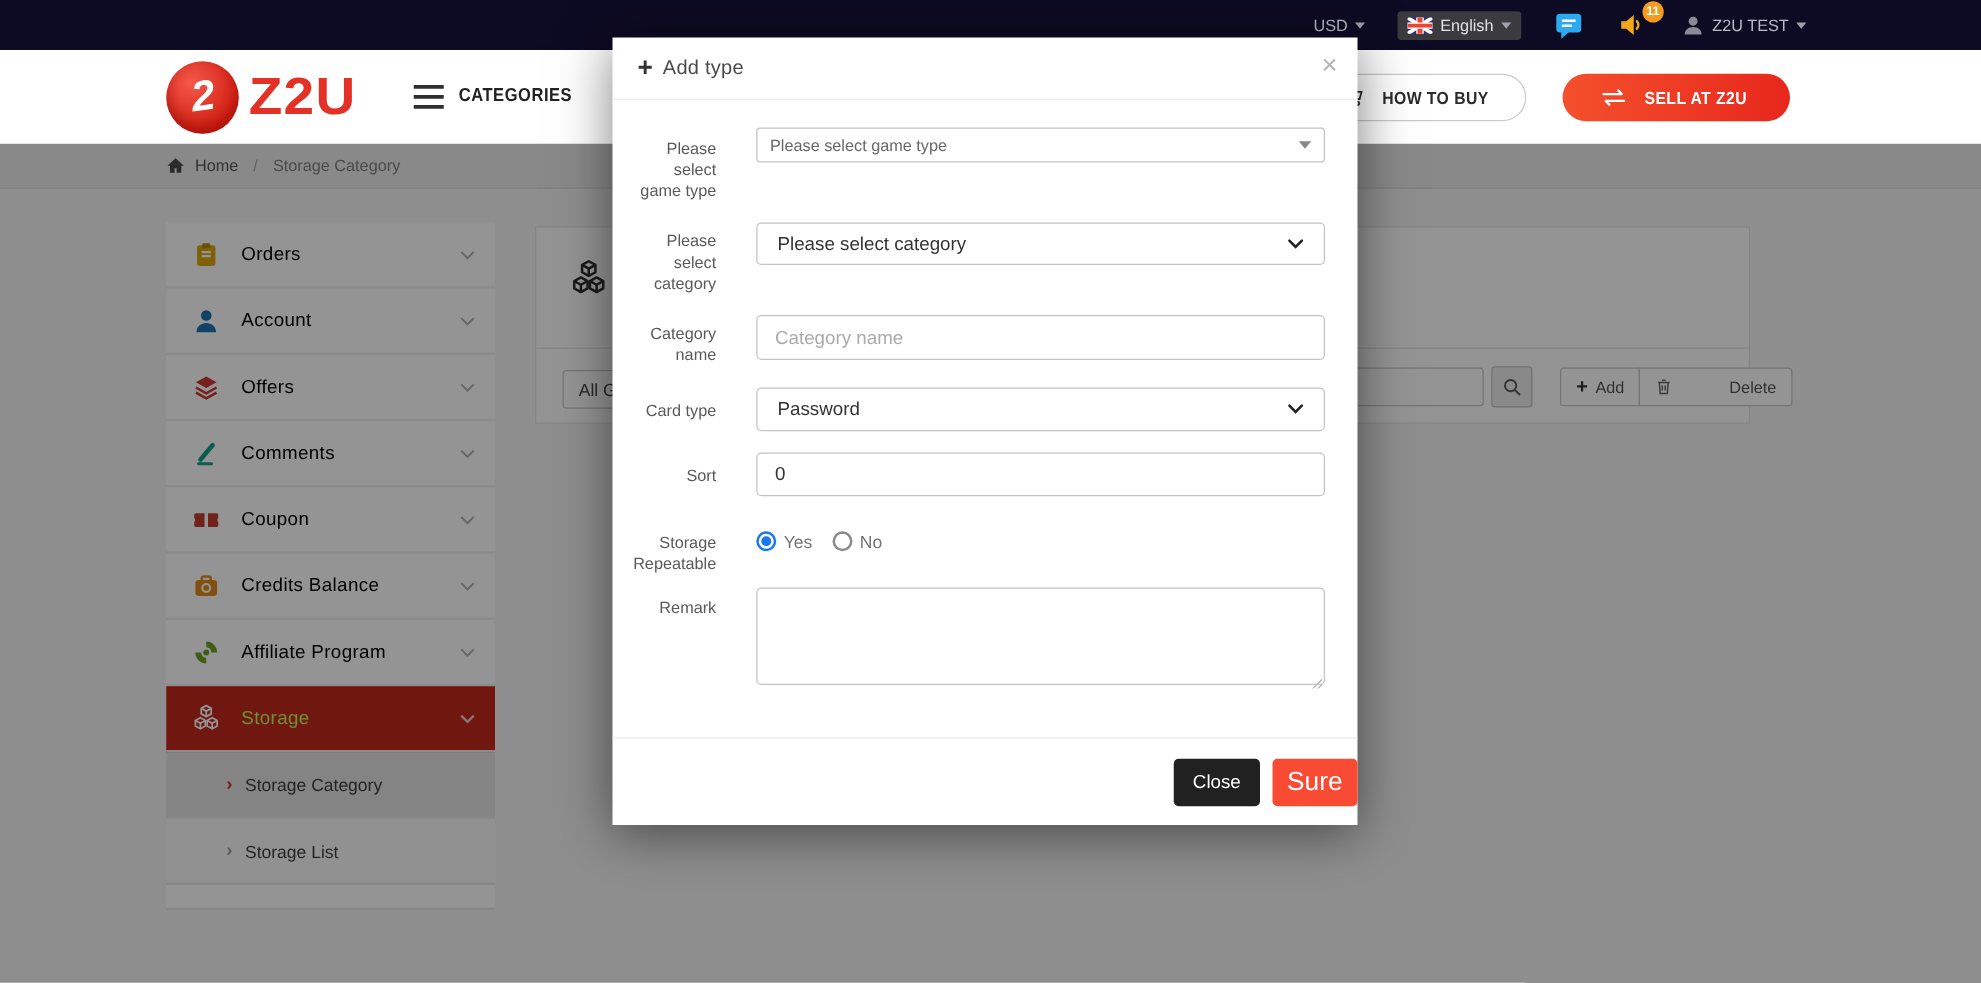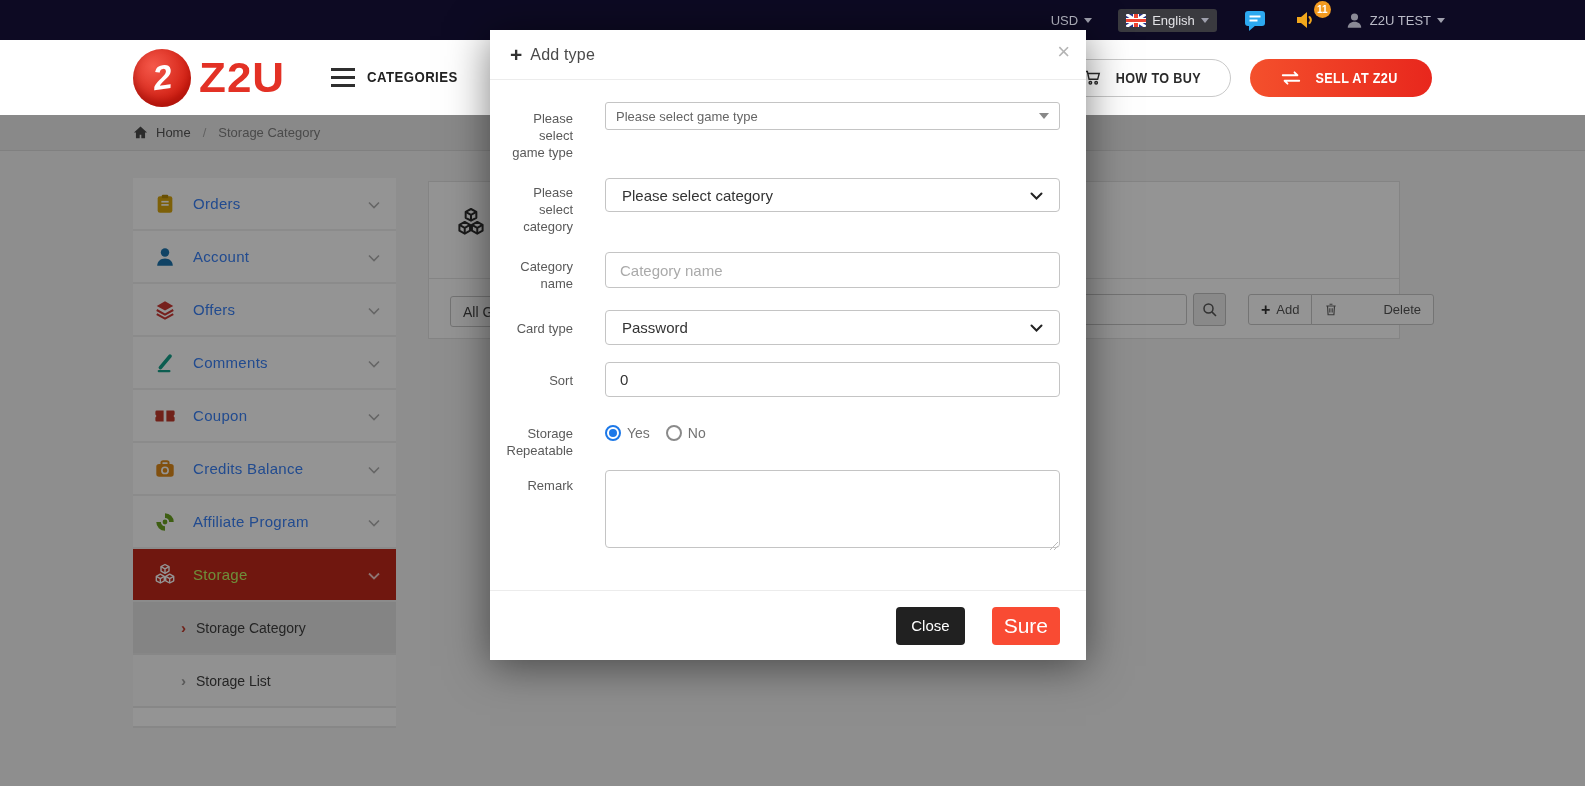--- a/index.html
+++ b/index.html
@@ -26,36 +26,36 @@
   
   .header { position:absolute; left:0; top:40px; width:1585px; height:75px; background:#ffffff; display:flex; align-items:center; }
   .logo { display:flex; align-items:center; margin-left:133px; gap:8px; cursor:pointer; }
   .logo-circle { width:58px; height:58px; border-radius:50%; background:radial-gradient(circle at 35% 30%, #f4584a, #d21f12 70%); display:flex; align-items:center; justify-content:center; box-shadow:inset 0 -6px 10px rgba(120,0,0,.4); }
   .logo-circle span { color:#fff; font-size:34px; font-weight:bold; font-style:italic; transform:rotate(-8deg); }
   .logo-text { color:#e33125; font-size:44px; font-weight:bold; letter-spacing:1px; transform:scaleY(0.95); }
   .categories { display:flex; align-items:flex-start; gap:12px; margin-left:46px; cursor:pointer; }
   .hamburger { display:flex; flex-direction:column; gap:5px; }
   .hamburger i { display:block; width:24px; height:3px; background:#2f2f2f; }
   .categories b { font-size:15px; color:#222; letter-spacing:.5px; transform:scaleX(.88); transform-origin:left; }
-  .header-right { margin-left:auto; margin-right:153px; display:flex; gap:19px; }
+  .header-right { margin-left:auto; margin-right:153px; display:flex; gap:29px; }
   .pill { height:38px; border-radius:19px; display:flex; align-items:center; gap:9px; font-weight:bold; font-size:14px; letter-spacing:.4px; padding:0 24px; cursor:pointer; border:none; }
   .pill-outline { background:#fff; border:1px solid #c9c9c9; color:#2b2b2b; }
   .pill-red { background:linear-gradient(90deg,#f4502c,#e8271d); color:#fff; padding:0 30px; }
   .pill b { transform:scaleX(.9); white-space:nowrap; }
 
   
   .breadcrumb { position:absolute; left:0; top:115px; width:1585px; height:36px; background:#ededed; border-bottom:1px solid #dcdcdc; display:flex; align-items:center; padding-left:133px; gap:8px; font-size:13px; color:#555; }
   .breadcrumb .sep { color:#aaa; margin:0 4px; }
   .breadcrumb .current { color:#808080; }
 
   
   .sidebar { position:absolute; left:133px; top:178px; width:263px; }
   .side-item { height:53px; background:#fff; border-bottom:2px solid #efefef; display:flex; align-items:center; padding:0 16px 0 20px; cursor:pointer; }
   .side-item .sicon { width:24px; height:24px; flex:0 0 24px; display:flex; align-items:center; justify-content:center; }
-  .side-item .slabel { margin-left:16px; font-size:15px; color:#3b82f6; letter-spacing:.3px; }
+  .side-item .slabel { margin-left:16px; font-size:15px; color:#000000; letter-spacing:.3px; }
   .side-item .chev { margin-left:auto; color:#b0b0b0; }
   .side-item.active { background:#c1281a; }
   .side-item.active .slabel { color:#bef264; }
   .side-item.active .chev { color:#f4c9c4; }
   .sub-item { height:53px; display:flex; align-items:center; padding-left:48px; gap:10px; font-size:14px; color:#3f3f3f; cursor:pointer; border-bottom:2px solid #e9e9e9; background:#fafafa; }
   .sub-item.selected { background:#e3e3e3; }
   .sub-item .arrow { font-size:15px; font-weight:bold; color:#9a9a9a; }
   .sub-item.selected .arrow { color:#c0392b; }
   .sub-item.stub { background:#fff; height:20px; }
 
@@ -87,21 +87,21 @@
   .dd-big .chev-b { margin-left:auto; }
   .tinput { width:100%; height:36px; border:1px solid #c4c4c4; border-radius:4px; padding:0 14px; font-size:15px; color:#333; font-family:"Liberation Sans",sans-serif; outline:none; }
   .tinput::placeholder { color:#aaa; }
   .radio-line { display:flex; align-items:center; gap:6px; font-size:14px; color:#737373; }
   .radio { width:16px; height:16px; border-radius:50%; border:2px solid #8a8a8a; background:#fff; position:relative; cursor:pointer; flex:0 0 16px; }
   .radio.checked { border-color:#1c78e8; }
   .radio.checked::after { content:""; position:absolute; left:2px; top:2px; width:8px; height:8px; border-radius:50%; background:#1c78e8; }
   .radio-line .opt2 { margin-left:10px; }
   textarea.remark { width:100%; height:78px; border:1px solid #c4c4c4; border-radius:4px; resize:none; padding:8px 12px; font-size:14px; font-family:"Liberation Sans",sans-serif; color:#333; outline:none; }
   .resize-grip { position:absolute; right:2px; bottom:2px; width:10px; height:10px; background:repeating-linear-gradient(135deg, transparent 0 2px, #bbb 2px 3px); clip-path:polygon(100% 0, 100% 100%, 0 100%); }
-  .modal-foot { position:absolute; left:0; top:560px; width:100%; height:70px; border-top:1px solid #ececec; display:flex; align-items:center; justify-content:flex-end; gap:27px; padding-right:26px; }
+  .modal-foot { position:absolute; left:0; top:560px; width:100%; height:70px; border-top:1px solid #ececec; display:flex; align-items:center; justify-content:flex-end; gap:10px; }
   .btn-close { height:38px; padding:0 15px; background:#212121; color:#fff; font-size:15px; border:none; border-radius:4px; cursor:pointer; }
   .btn-sure { height:38px; padding:0 12px; background:#f94b33; color:#fff; font-size:21px; border:none; border-radius:4px; cursor:pointer; }
 </style>
 </head>
 <body>
 
 <div class="topbar">
   <div class="tb-item">
     <span>USD</span>
     <span class="caret"></span>

